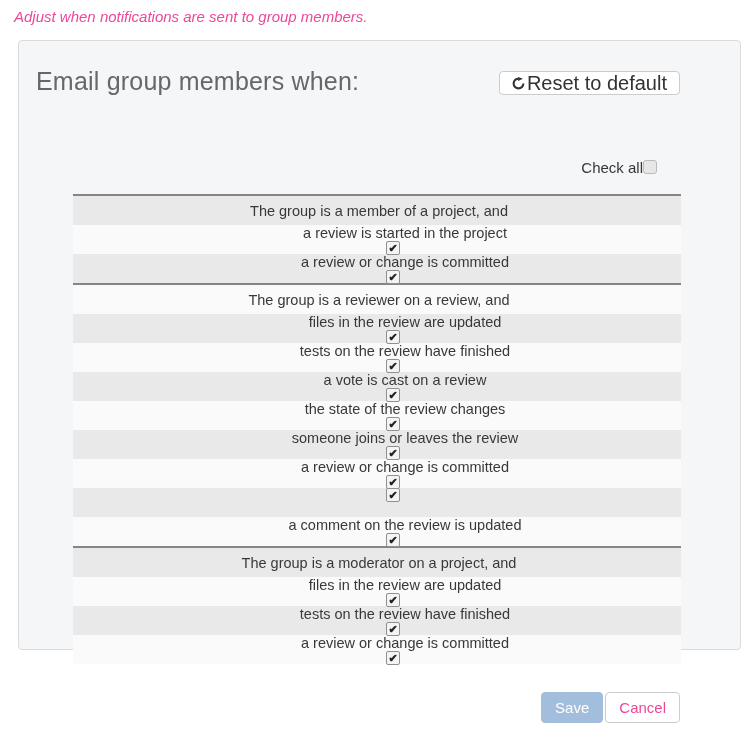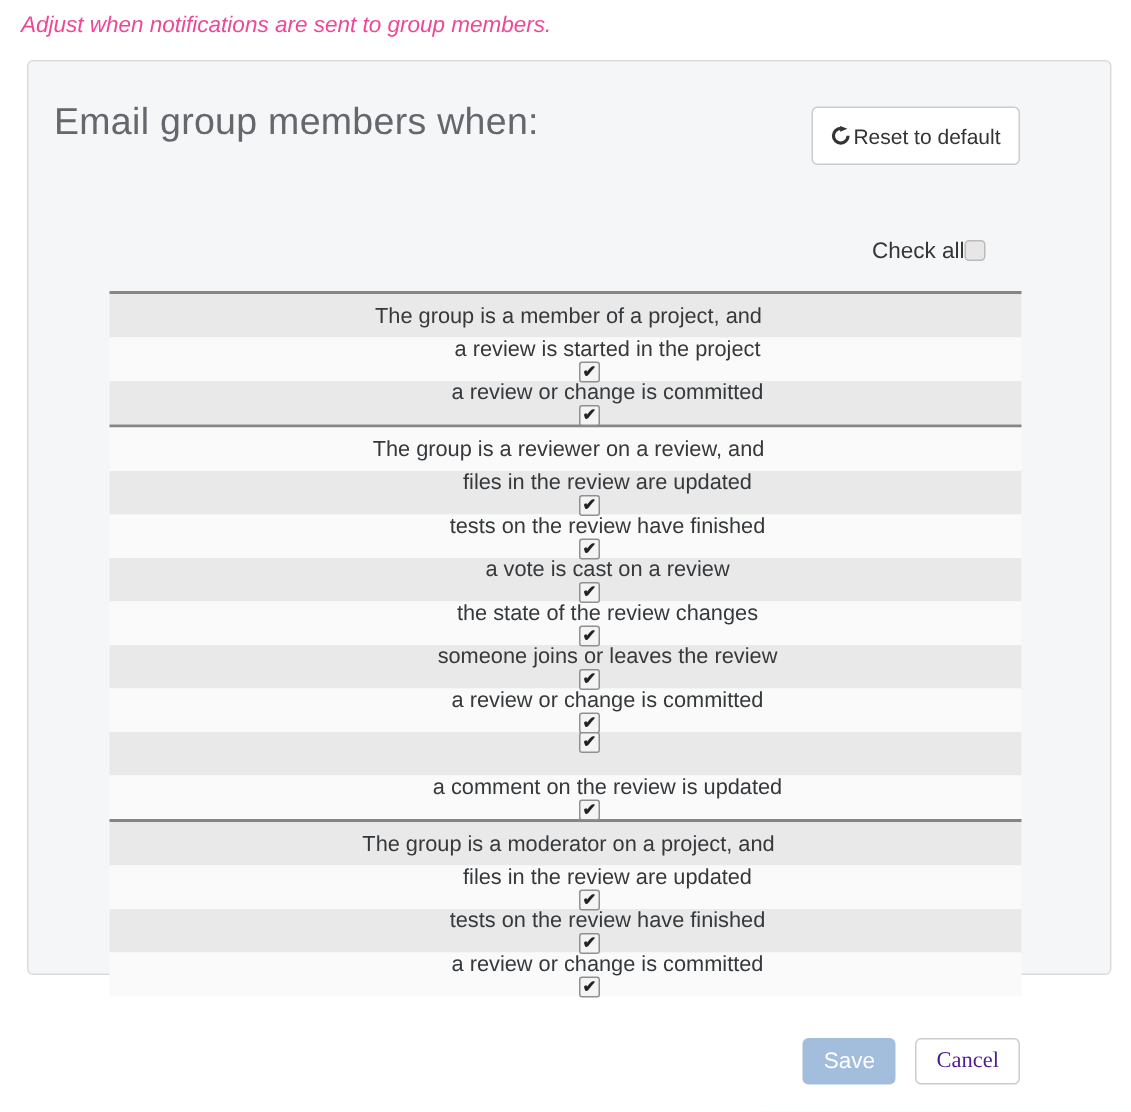--- a/index.html
+++ b/index.html
@@ -29,26 +29,26 @@
     position: absolute;
     left: 17px; top: 26px;
     font-size: 25px;
     font-weight: 400;
     color: #64686c;
     letter-spacing: 0.2px;
   }
   .reset-btn {
     position: absolute;
     top: 30px; right: 60px;
-    height: 39px;
+    height: 24px;
     background: #ffffff;
     border: 1px solid #cccccc;
     border-radius: 4px;
     font-family: "Liberation Sans", sans-serif;
-    font-size: 14px;
+    font-size: 20px;
     color: #333333;
     padding: 0 12px;
     display: flex;
     align-items: center;
     gap: 2px;
     cursor: pointer;
   }
   .reset-btn svg { display: block; }
   .check-all-row {
     position: absolute;
@@ -99,42 +99,41 @@
   .cbx.unchecked {
     background: #e7e7e7;
     border-color: #bbbbbb;
     border-radius: 3px;
     color: transparent;
   }
   .footer-buttons {
     position: absolute;
     top: 692px; right: 74px;
     display: flex;
-    gap: 13px;
+    gap: 2px;
   }
   .btn {
     height: 31px;
     border-radius: 4px;
     font-family: "Liberation Sans", sans-serif;
     font-size: 15px;
     padding: 0 13px;
     cursor: pointer;
     display: inline-flex;
     align-items: center;
   }
   .btn-save {
     background: #a3bddc;
     border: 1px solid #a3bddc;
     color: #ffffff;
   }
   .btn-cancel {
     background: #ffffff;
     border: 1px solid #cccccc;
-    color: #4c1d95;
-    font-family: Liberation Serif, serif;
+    color: #ec4899;
   }
 </style>
 </head>
 <body>
 
 <div class="intro">Adjust when notifications are sent to group members.</div>
 
 <div class="panel">
   <h2 class="panel-heading">Email group members when:</h2>
 

